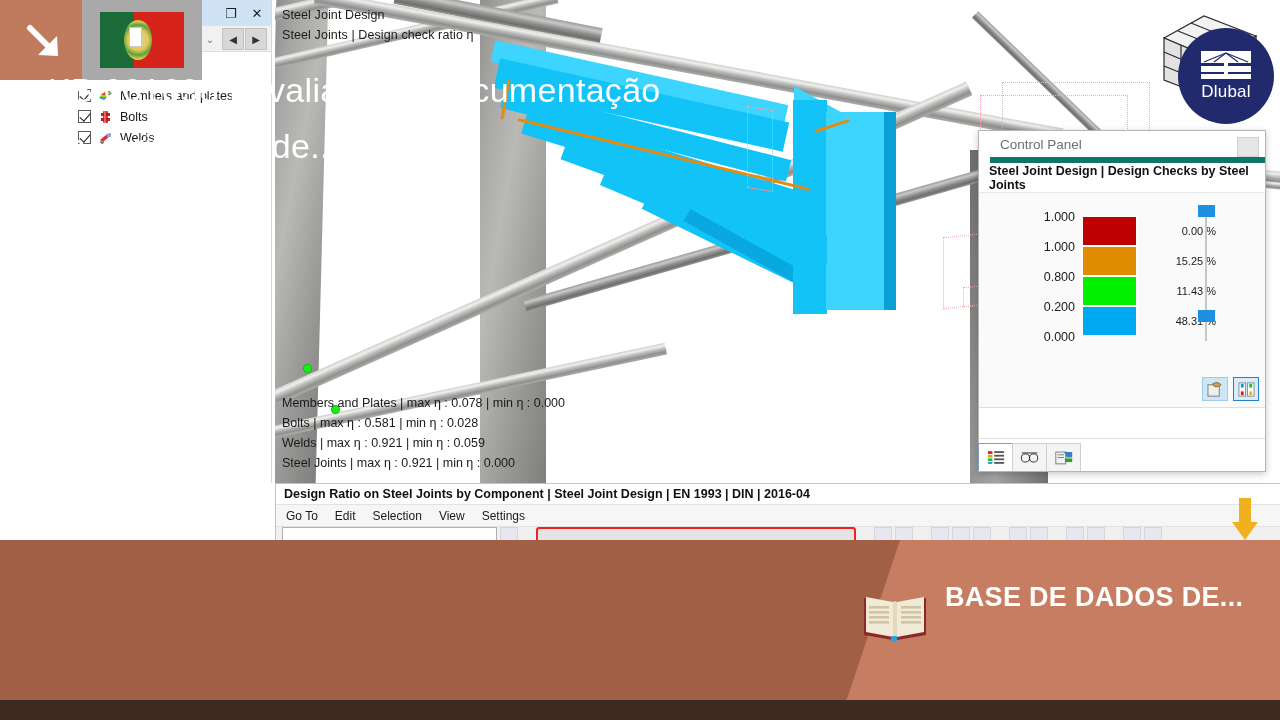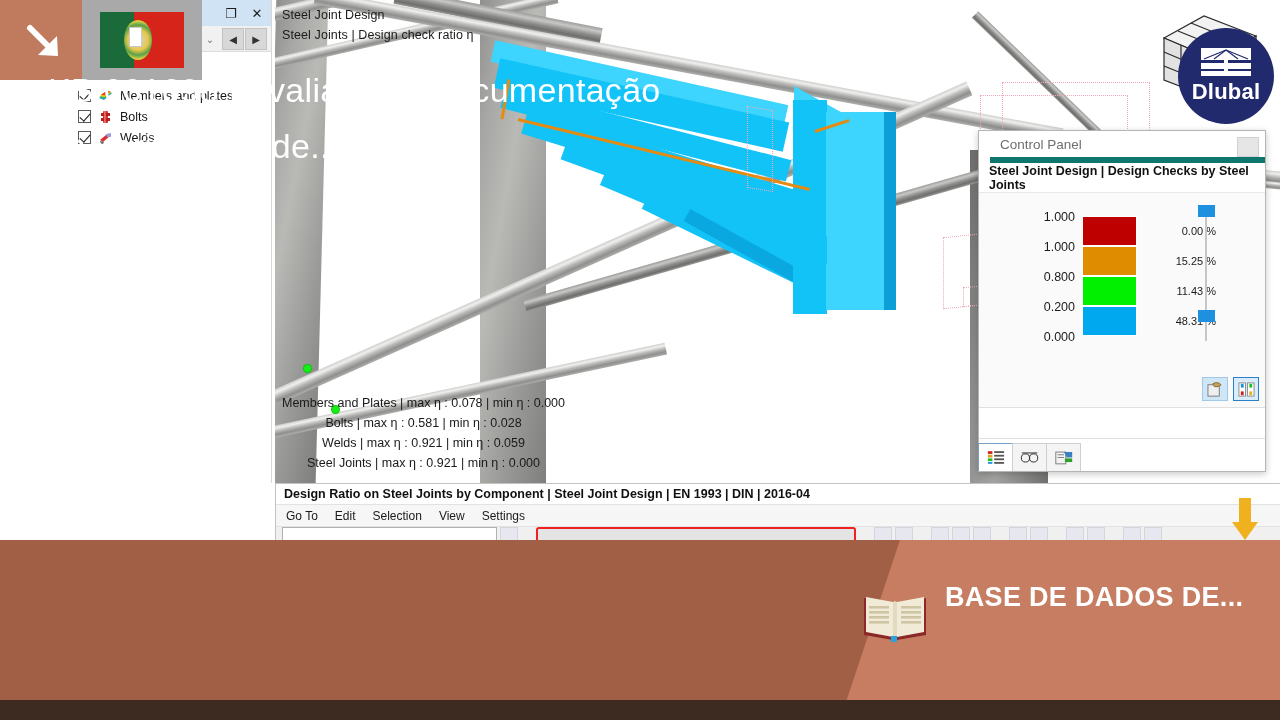--- a/index.html
+++ b/index.html
@@ -48,21 +48,21 @@
   .cyan.lite { background:#3dd4fd; }
 
   .weldline { position:absolute; background:#e38b12; transform-origin:0 50%; }
   .bolt { position:absolute; width:7px; height:7px; border-radius:50%; background:#19ec19; box-shadow:0 0 0 1px #0c0; }
   .pinkbox { position:absolute; border:1px dotted #f3a9b5; }
 
   .vp-label {
     position:absolute; color:#1a1a1a; font-size:12.5px; line-height:20px;
     white-space:nowrap; letter-spacing:.1px;
   }
-  .vp-stats { position:absolute; left:7px; top:393px;text-align:center; }
+  .vp-stats { position:absolute; left:7px; top:393px; }
   .vp-stats div { line-height:20px; font-size:12.5px; color:#1a1a1a; white-space:nowrap; }
 
   
   #leftpanel { position:absolute; left:0; top:0; width:272px; height:483px; background:#ffffff; border-right:1px solid #d6d6d6; }
   #lp-titlebar { position:absolute; left:0; top:0; right:0; height:26px; background:#cfe3f5; }
   #lp-winbtns { position:absolute; right:2px; top:2px; display:flex; gap:2px; }
   .winbtn { width:24px; height:22px; display:flex; align-items:center; justify-content:center; color:#1d1d1d; font-size:13px; cursor:pointer; }
   #lp-navrow { position:absolute; left:0; top:26px; right:0; height:26px; background:#f1f1f1; border-bottom:1px solid #dcdcdc; }
   #lp-navbtns { position:absolute; right:4px; top:2px; display:flex; gap:1px; }
   .navbtn { width:22px; height:22px; background:#d8d8d8; border:1px solid #c2c2c2; display:flex; align-items:center; justify-content:center; font-size:10px; color:#333; cursor:pointer; }
@@ -116,21 +116,21 @@
   .tb-ico { width:18px; height:17px; background:#e7e7ef; border:1px solid #d5d5dd; flex:0 0 auto; }
   .tb-combo { width:215px; height:17px; background:#fff; border:1px solid #b0b0b0; flex:0 0 auto; }
   .tb-combo.red { border:2px solid #f22020; border-radius:3px; background:#e4e4e4; width:320px; }
   .tb-gap { width:12px; flex:0 0 auto; }
 
   
   #navcube { position:absolute; right:14px; top:8px; width:110px; height:100px; }
   #dlubal { position:absolute; right:6px; top:28px; width:96px; height:96px; border-radius:50%;
     background:#222a6e; display:flex; flex-direction:column; align-items:center; justify-content:center; gap:2px; }
   #dlubal .mark { width:52px; height:30px; }
-  #dlubal .wordmark { color:#fff; font-size:22px; font-weight:bold; letter-spacing:.2px; }
+  #dlubal .wordmark { color:#fff; font-size:17px; font-weight:normal; letter-spacing:.2px; }
 
   
   #flagbox { position:absolute; left:82px; top:0; width:120px; height:80px; background:#a9a9a9;
     display:flex; align-items:center; justify-content:center; }
   #flagimg { width:84px; height:56px; position:relative; overflow:hidden; }
   #flag-g { position:absolute; left:0; top:0; width:40%; height:100%; background:#1b6b3a; }
   #flag-r { position:absolute; left:40%; top:0; width:60%; height:100%; background:#d7241b; }
   #flag-e { position:absolute; left:28%; top:14%; width:28px; height:40px; border-radius:50%;
     background:radial-gradient(circle at 50% 50%, #ffffff 14%, #d8d0a0 18%, #e8c84a 42%, #5aa04a 62%, #d8d440 78%, #e0a83a 100%); }
   #flag-e2 { position:absolute; left:35%; top:26%; width:13px; height:20px; background:#ffffff; border:1px solid #c9c9c9; }

